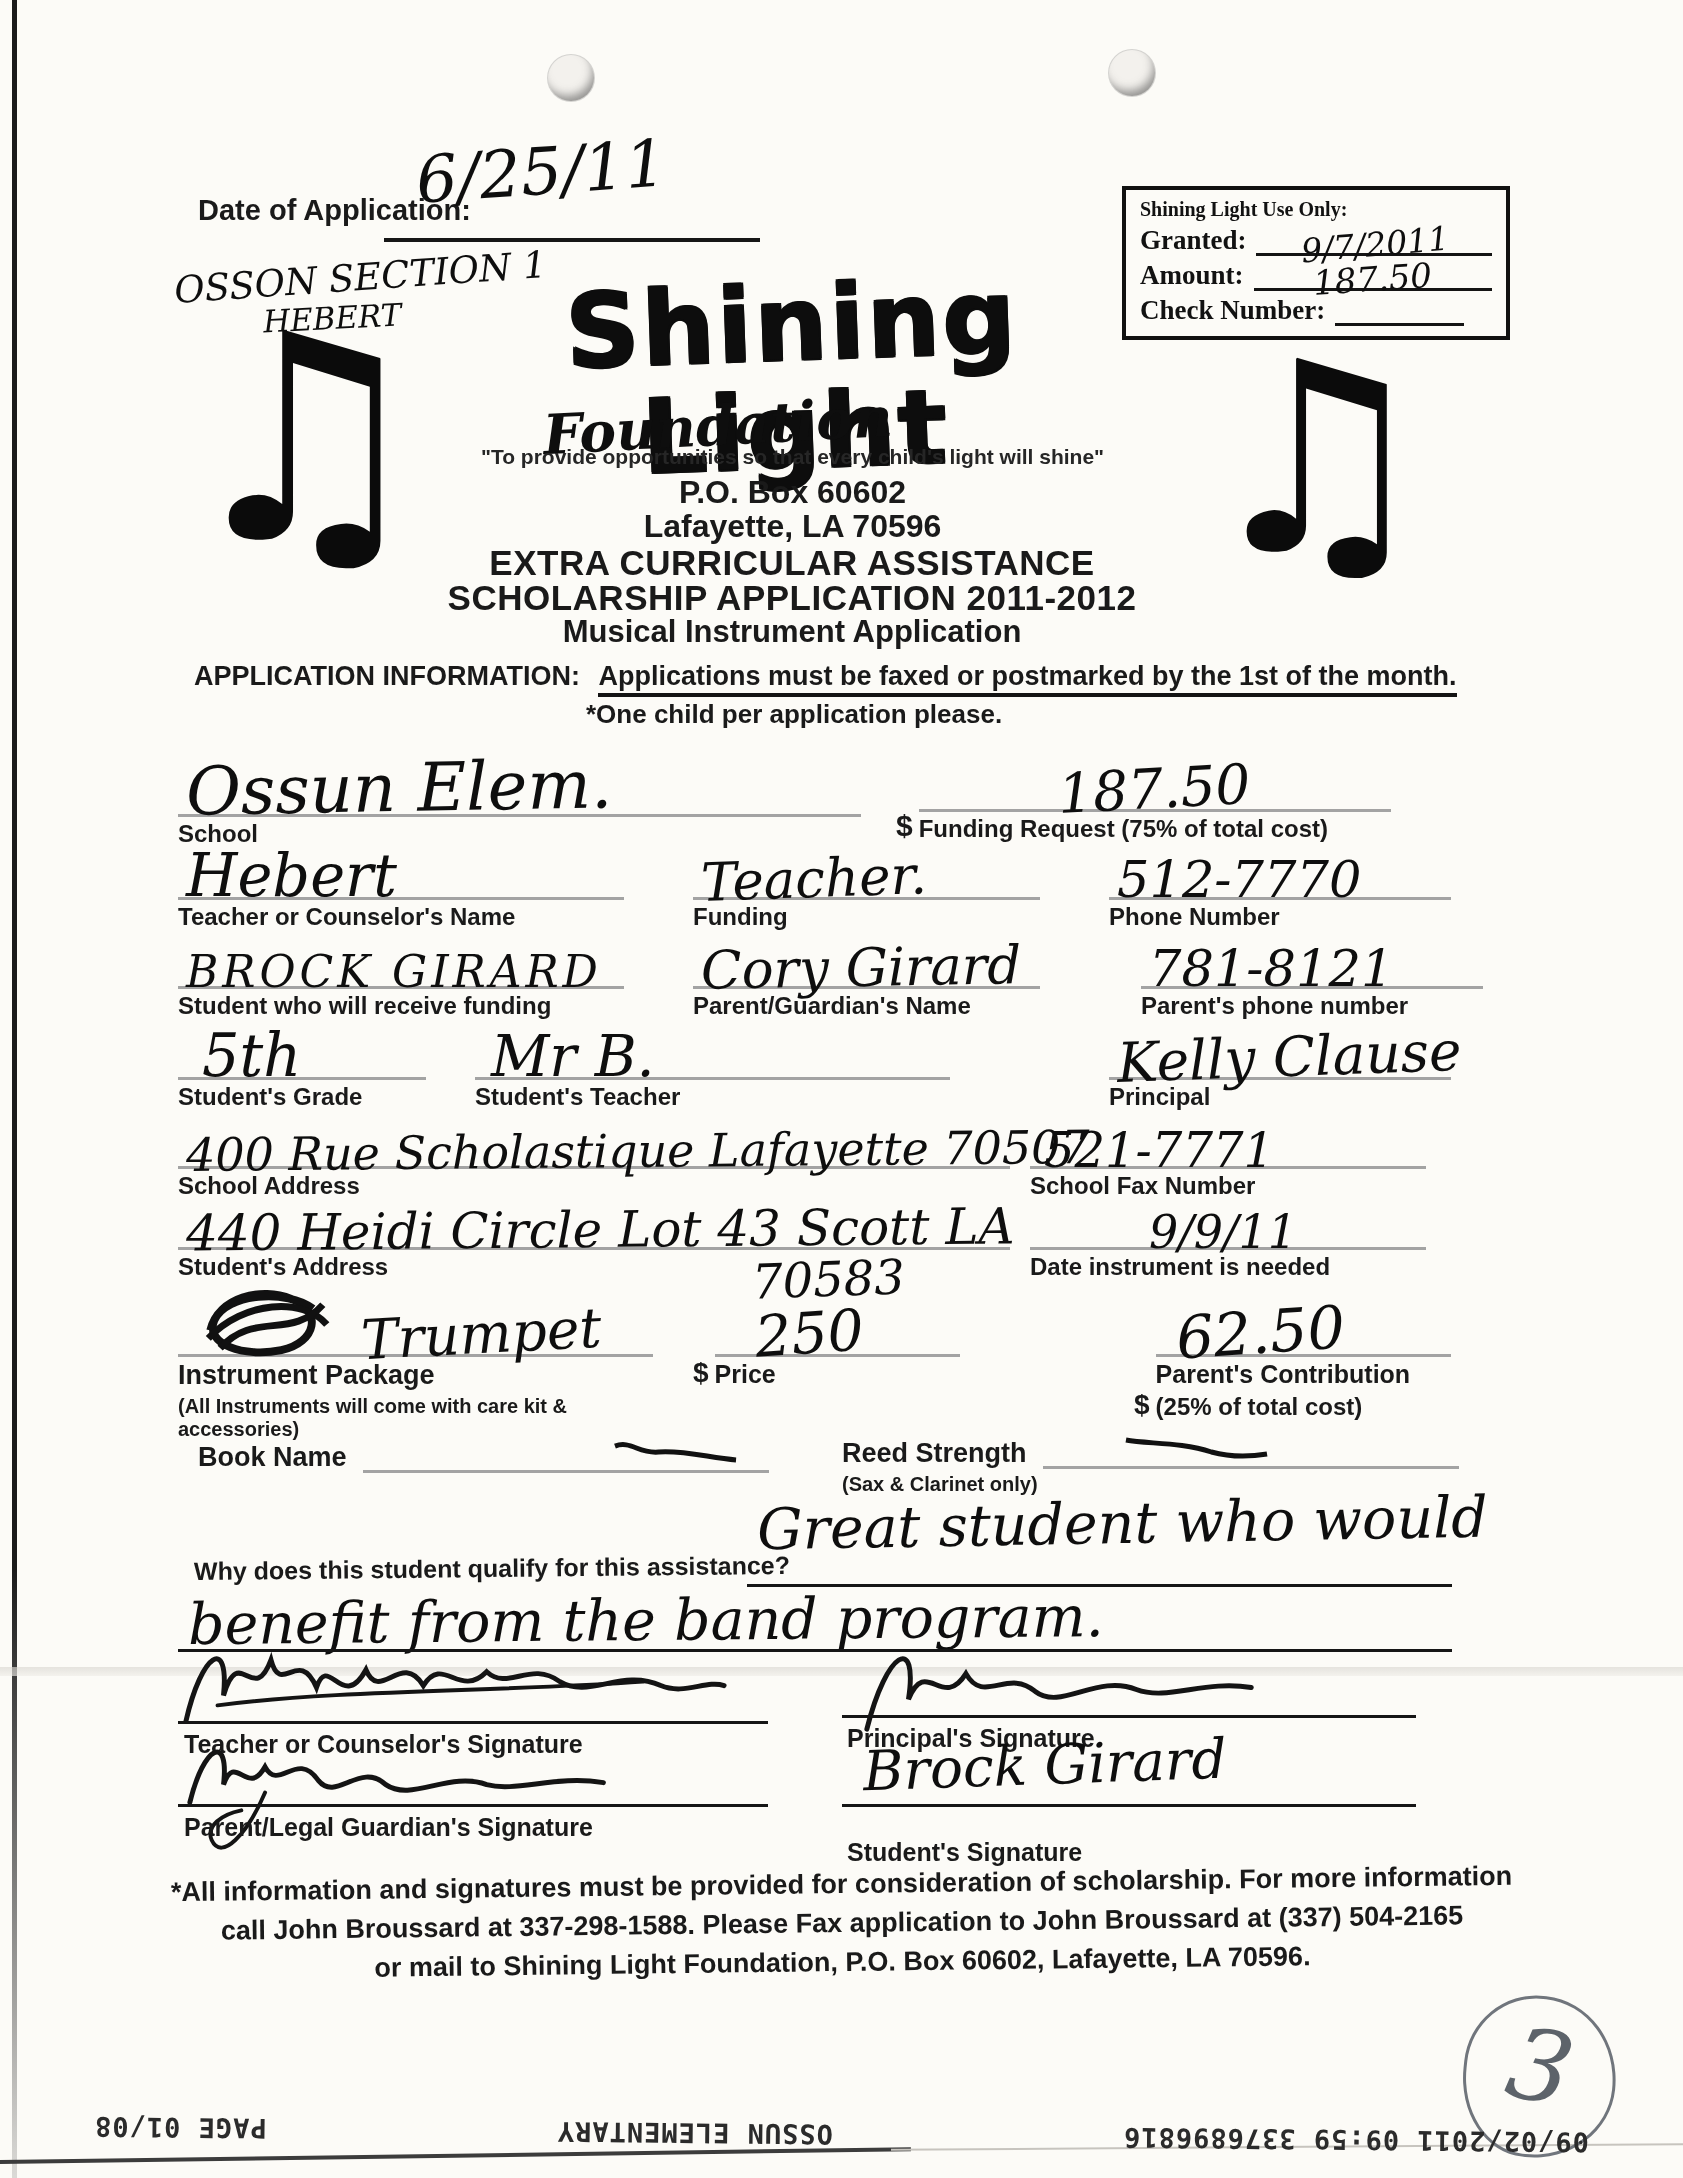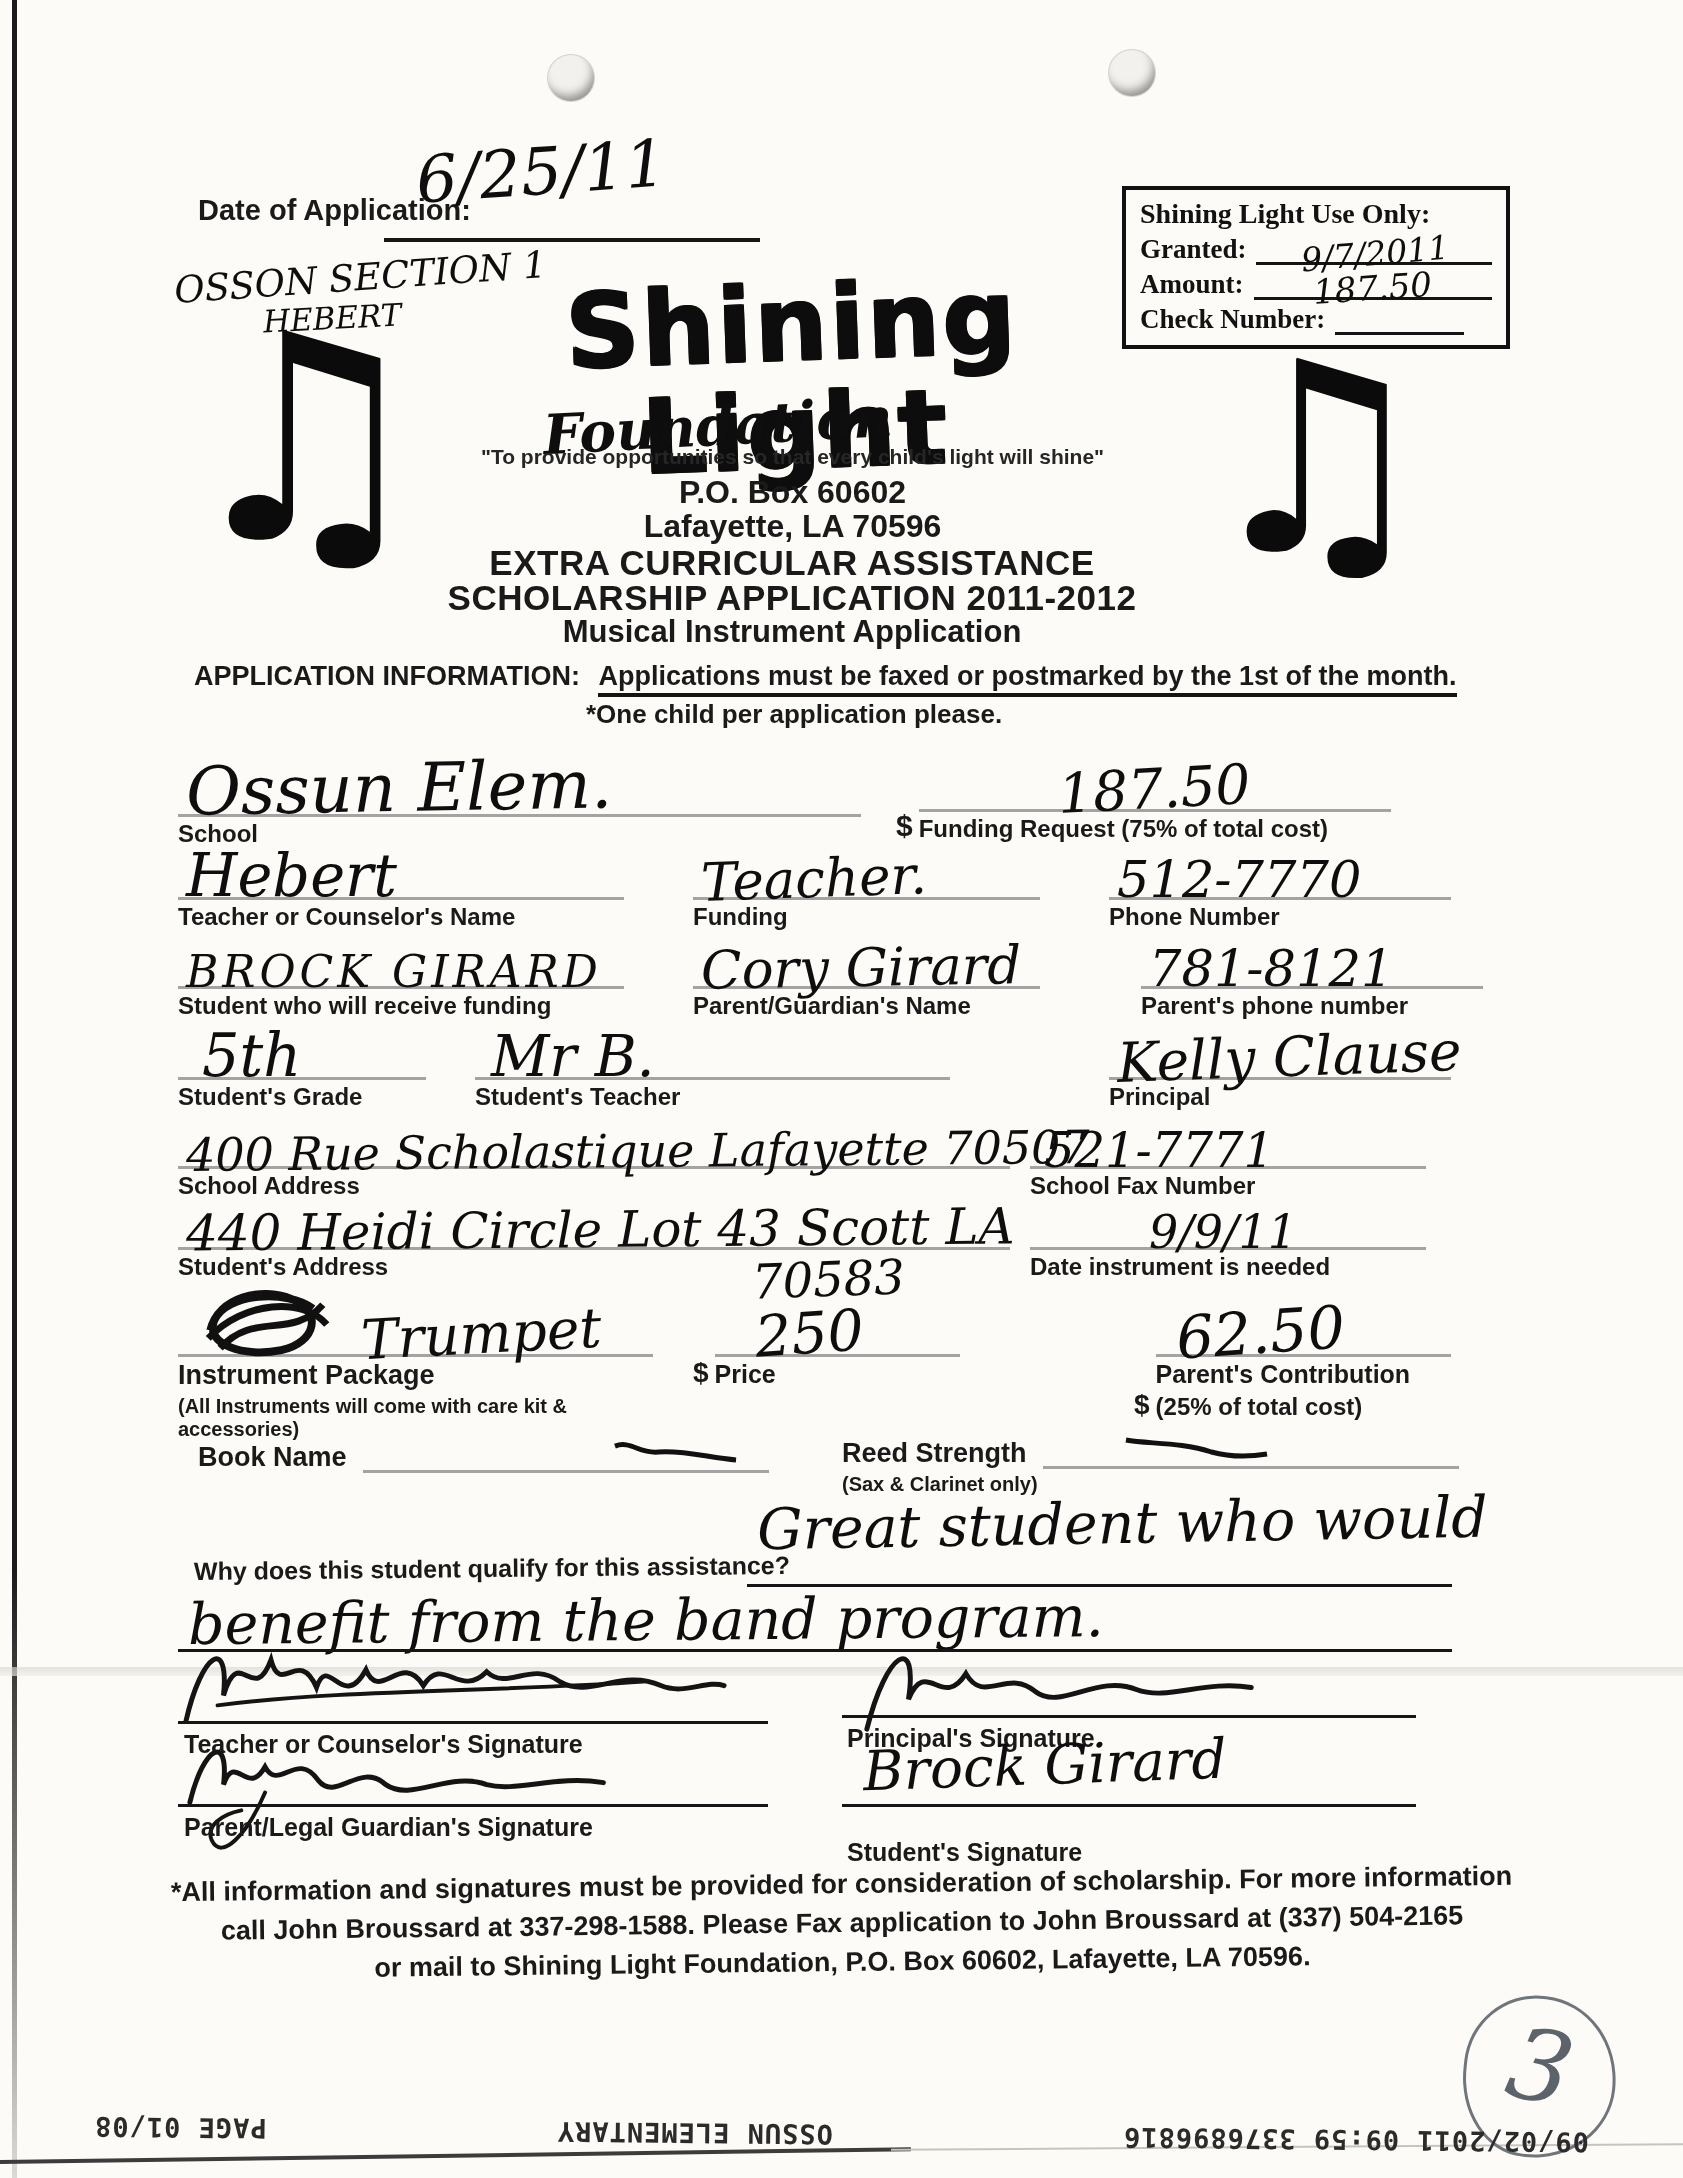--- a/index.html
+++ b/index.html
@@ -32,21 +32,21 @@
   <div class="punch" style="left:1109px;top:50px;"></div>
   <div class="abs" style="left:0;top:1667px;width:1683px;height:9px;background:linear-gradient(#d9d6d0,#efede8);opacity:.65;"></div>
   <div class="abs" style="left:0;top:2160px;width:911px;height:4px;background:#3c3c3c;transform:rotate(-0.8deg);transform-origin:left center;"></div>
   <div class="abs" style="left:891px;top:2146px;width:792px;height:2px;background:#c7c4be;transform:rotate(-0.4deg);"></div>
 
   <span class="pl abs" style="left:198px;top:194px;font-size:29px;">Date of Application:</span>
   <span class="hand abs" style="left:416px;top:139px;font-size:65px;transform:rotate(-4deg);">6/25/11</span>
   <div class="abs" style="left:384px;top:238px;width:376px;height:4px;background:#161616;"></div>
 
   <div class="abs" style="left:1122px;top:186px;width:388px;border:4px solid #111;padding:8px 14px 10px 14px;box-sizing:border-box;">
-    <div class="serif" style="font-size:28px;">Shining Light Use Only:</div>
+    <div class="serif" style="font-size:20px;">Shining Light Use Only:</div>
     <div class="uo-row">
       <span class="serif" style="font-size:27px;">Granted:</span>
       <span class="uo-line">
         <span class="hand" style="position:absolute;left:45px;bottom:-8px;font-size:33px;transform:rotate(-5deg);">9/7/2011</span>
       </span>
     </div>
     <div class="uo-row">
       <span class="serif" style="font-size:27px;">Amount:</span>
       <span class="uo-line">
         <span class="hand" style="position:absolute;left:59px;bottom:-8px;font-size:34px;transform:rotate(-4deg);">187.50</span>

